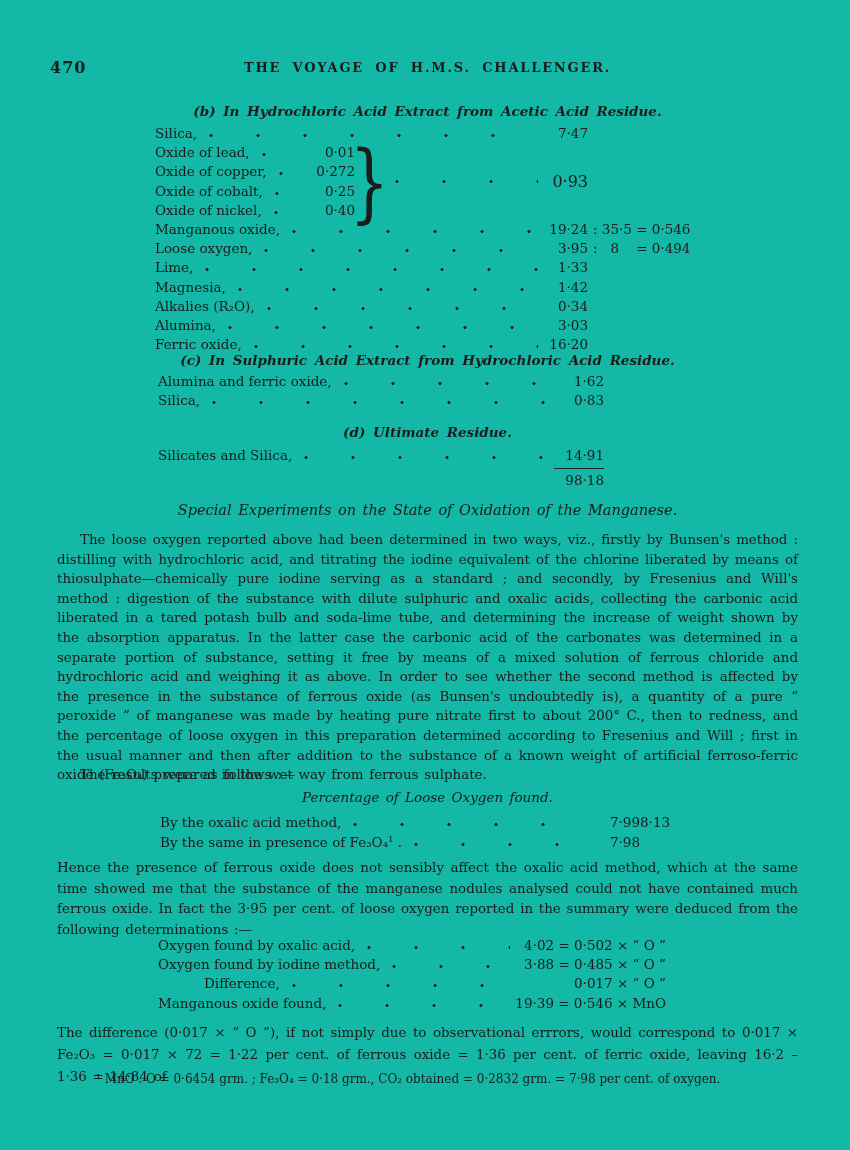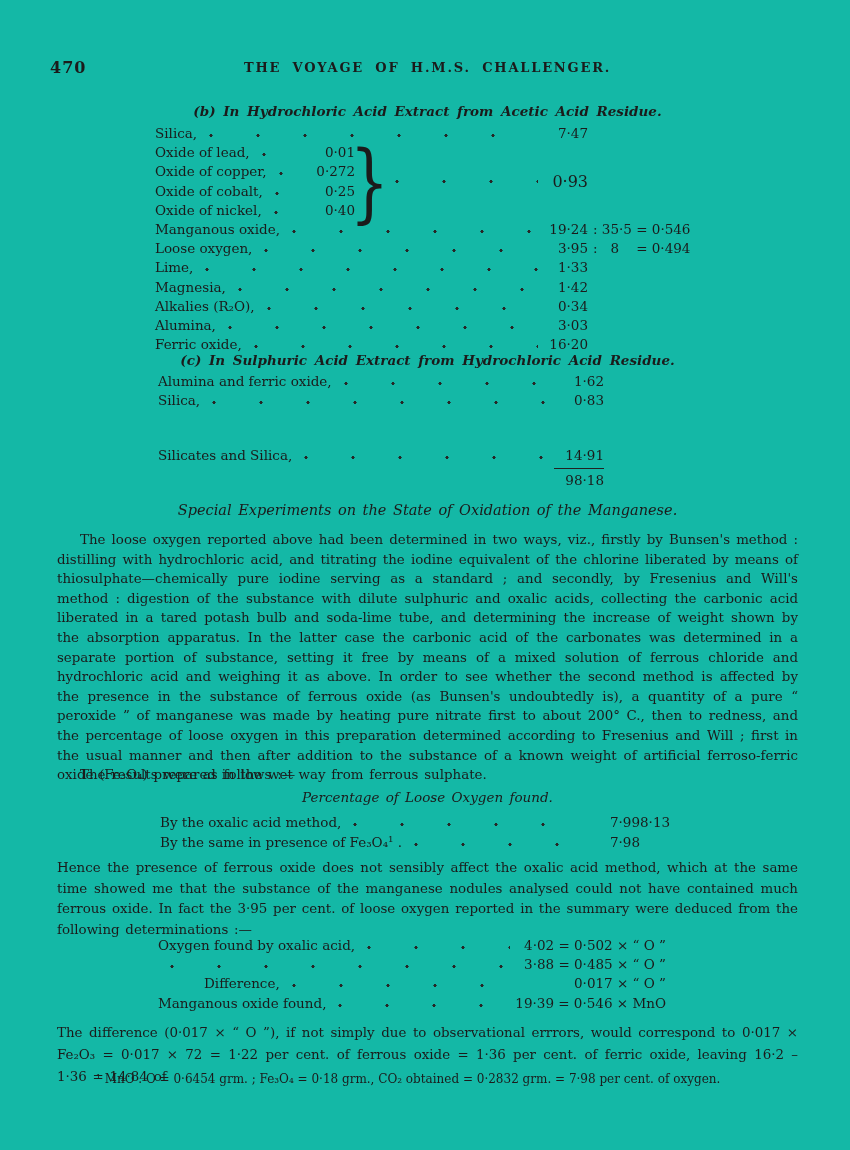--- a/index.html
+++ b/index.html
@@ -186,20 +186,21 @@
       <span class="leader"></span>
       <span class="val">1·62</span>
     </div>
     <div class="trow">
       <span class="tlabel">Silica,</span>
       <span class="leader"></span>
       <span class="val">0·83</span>
     </div>
   </div>
 
+  <div class="abs theading" style="top:424px;">(d) Ultimate Residue.</div>
   <div class="abs tbl-cd" style="left:158px; top:446px; width:446px;">
     <div class="trow">
       <span class="tlabel">Silicates and Silica,</span>
       <span class="leader"></span>
       <span class="val">14·91</span>
     </div>
     <div class="sum-rule"></div>
     <div class="total-row">
       <span class="val">98·18</span>
     </div>
@@ -228,20 +229,21 @@
 
   <div class="abs para" style="top:858px; line-height:20.6px;">Hence the presence of ferrous oxide does not sensibly affect the oxalic acid method, which at the same time showed me that the substance of the manganese nodules analysed could not have contained much ferrous oxide. In fact the 3·95 per cent. of loose oxygen reported in the summary were deduced from the following determinations :—</div>
 
   <div class="abs" style="left:158px; top:936px; width:508px;">
     <div class="trow det-row">
       <span class="tlabel">Oxygen found by oxalic acid,</span>
       <span class="leader"></span>
       <span class="dval">4·02 = 0·502 × “ O ”</span>
     </div>
     <div class="trow det-row">
+      <span class="tlabel">Oxygen found by iodine method,</span>
       <span class="leader"></span>
       <span class="dval">3·88 = 0·485 × “ O ”</span>
     </div>
     <div class="trow det-row">
       <span class="tlabel det-indent">Difference,</span>
       <span class="leader"></span>
       <span class="dval">0·017 × “ O ”</span>
     </div>
     <div class="trow det-row">
       <span class="tlabel">Manganous oxide found,</span>

